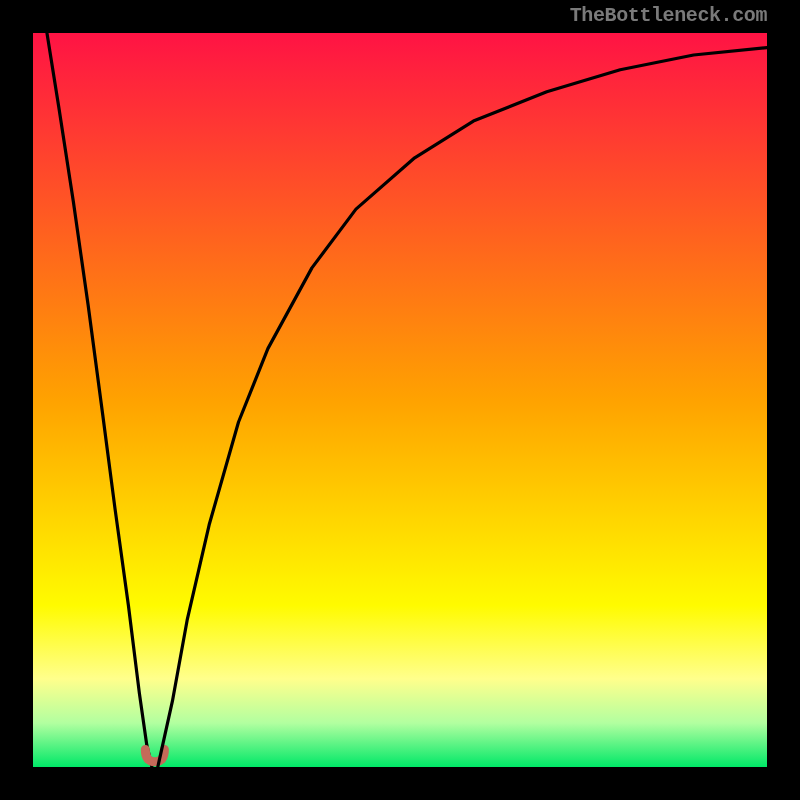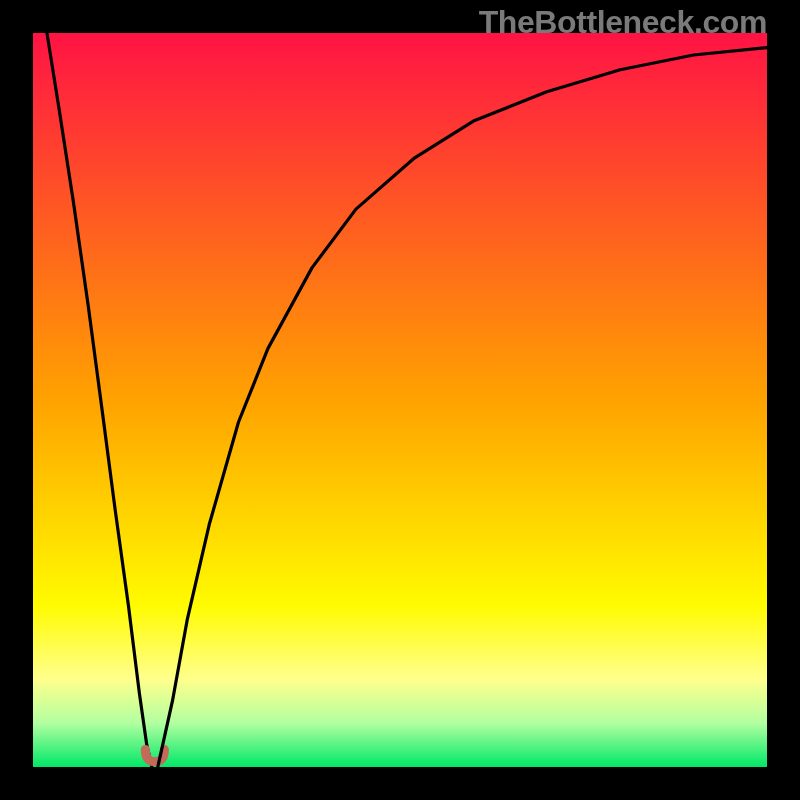--- a/index.html
+++ b/index.html
@@ -20,22 +20,22 @@
     position: absolute;
     left: 33px;
     top: 33px;
     width: 734px;
     height: 734px;
   }
   .watermark {
     position: absolute;
     top: 4px;
     right: 33px;
-    font-family: Liberation Sans, sans-serif;
-    font-size: 32px;
+    font-family: Liberation Mono, monospace;
+    font-size: 20px;
     font-weight: bold;
     color: #7a7a7a;
     letter-spacing: -0.4px;
   }
 </style>
 </head>
 <body>
 
 <div class="frame">
   <div class="watermark">TheBottleneck.com</div>

